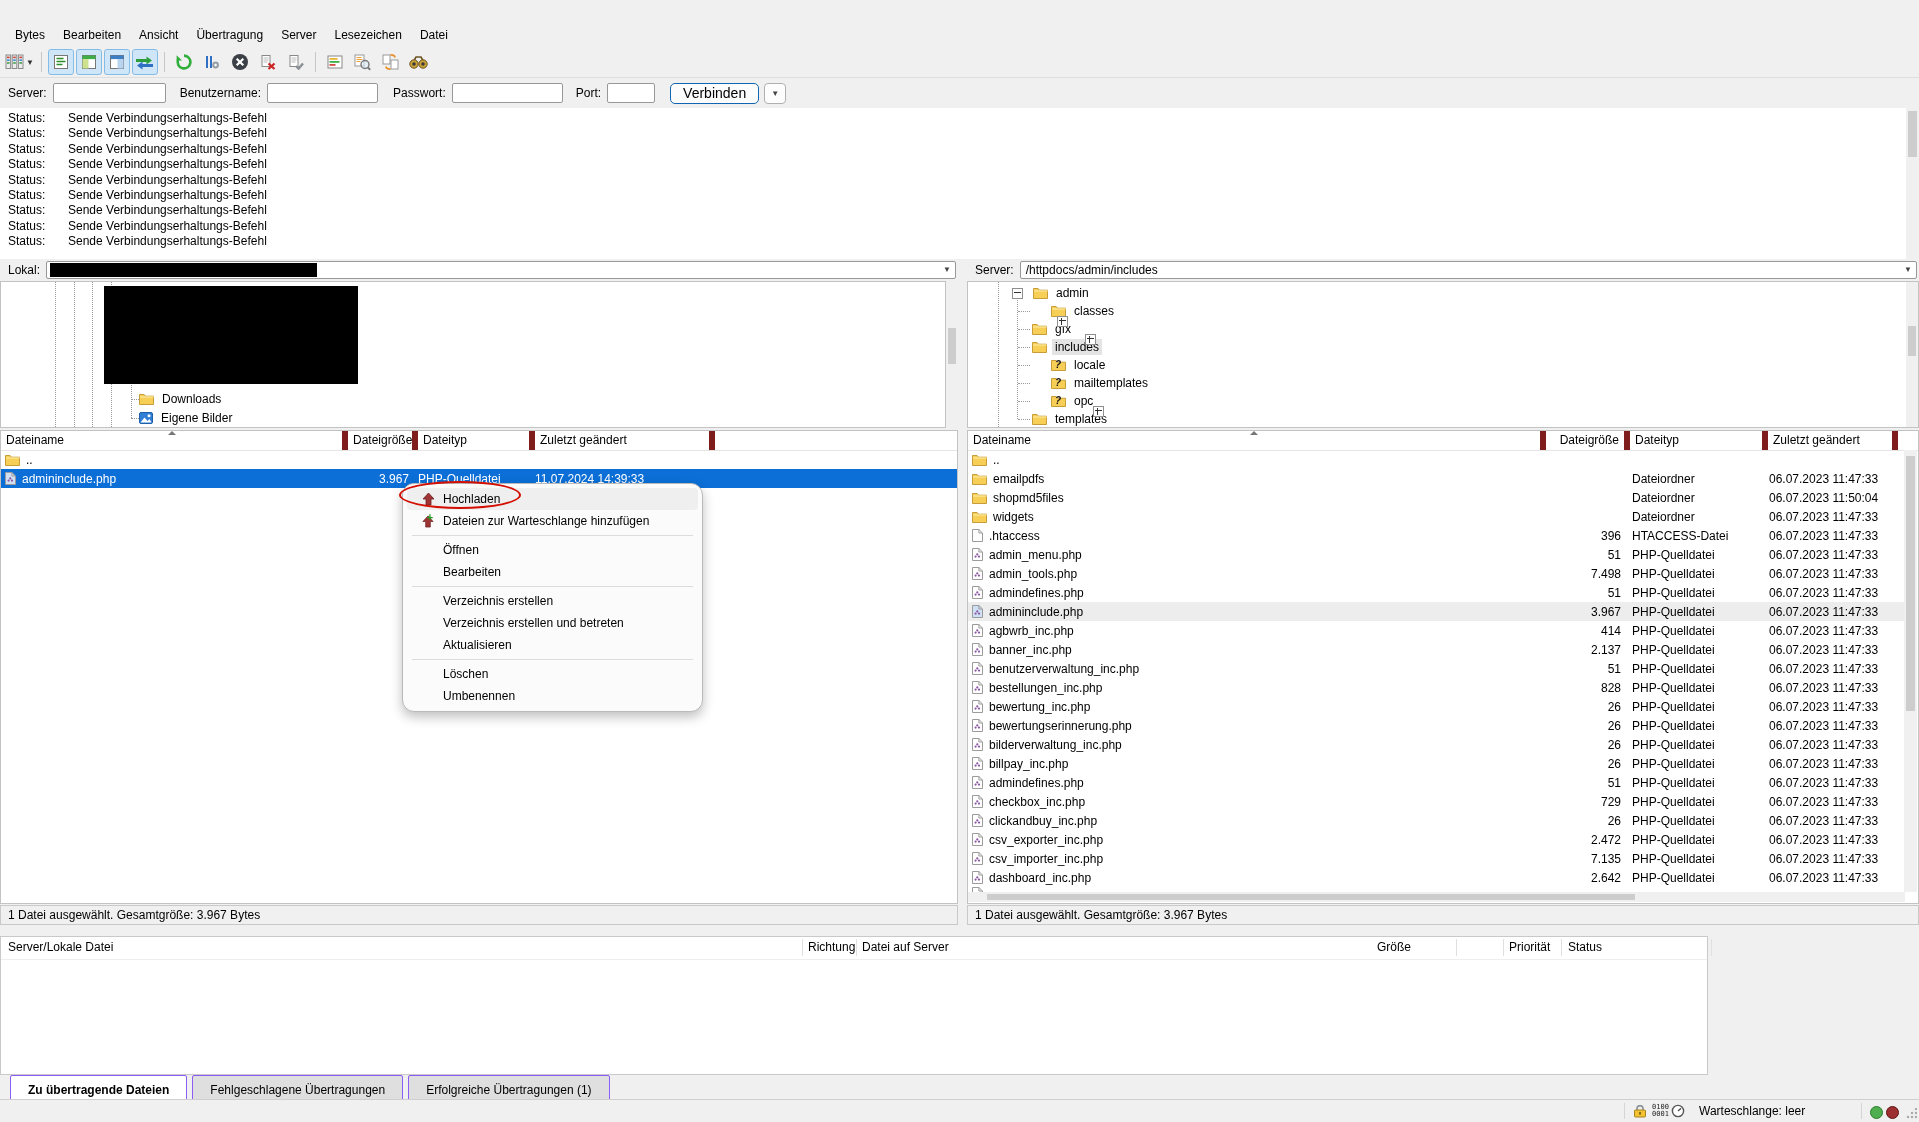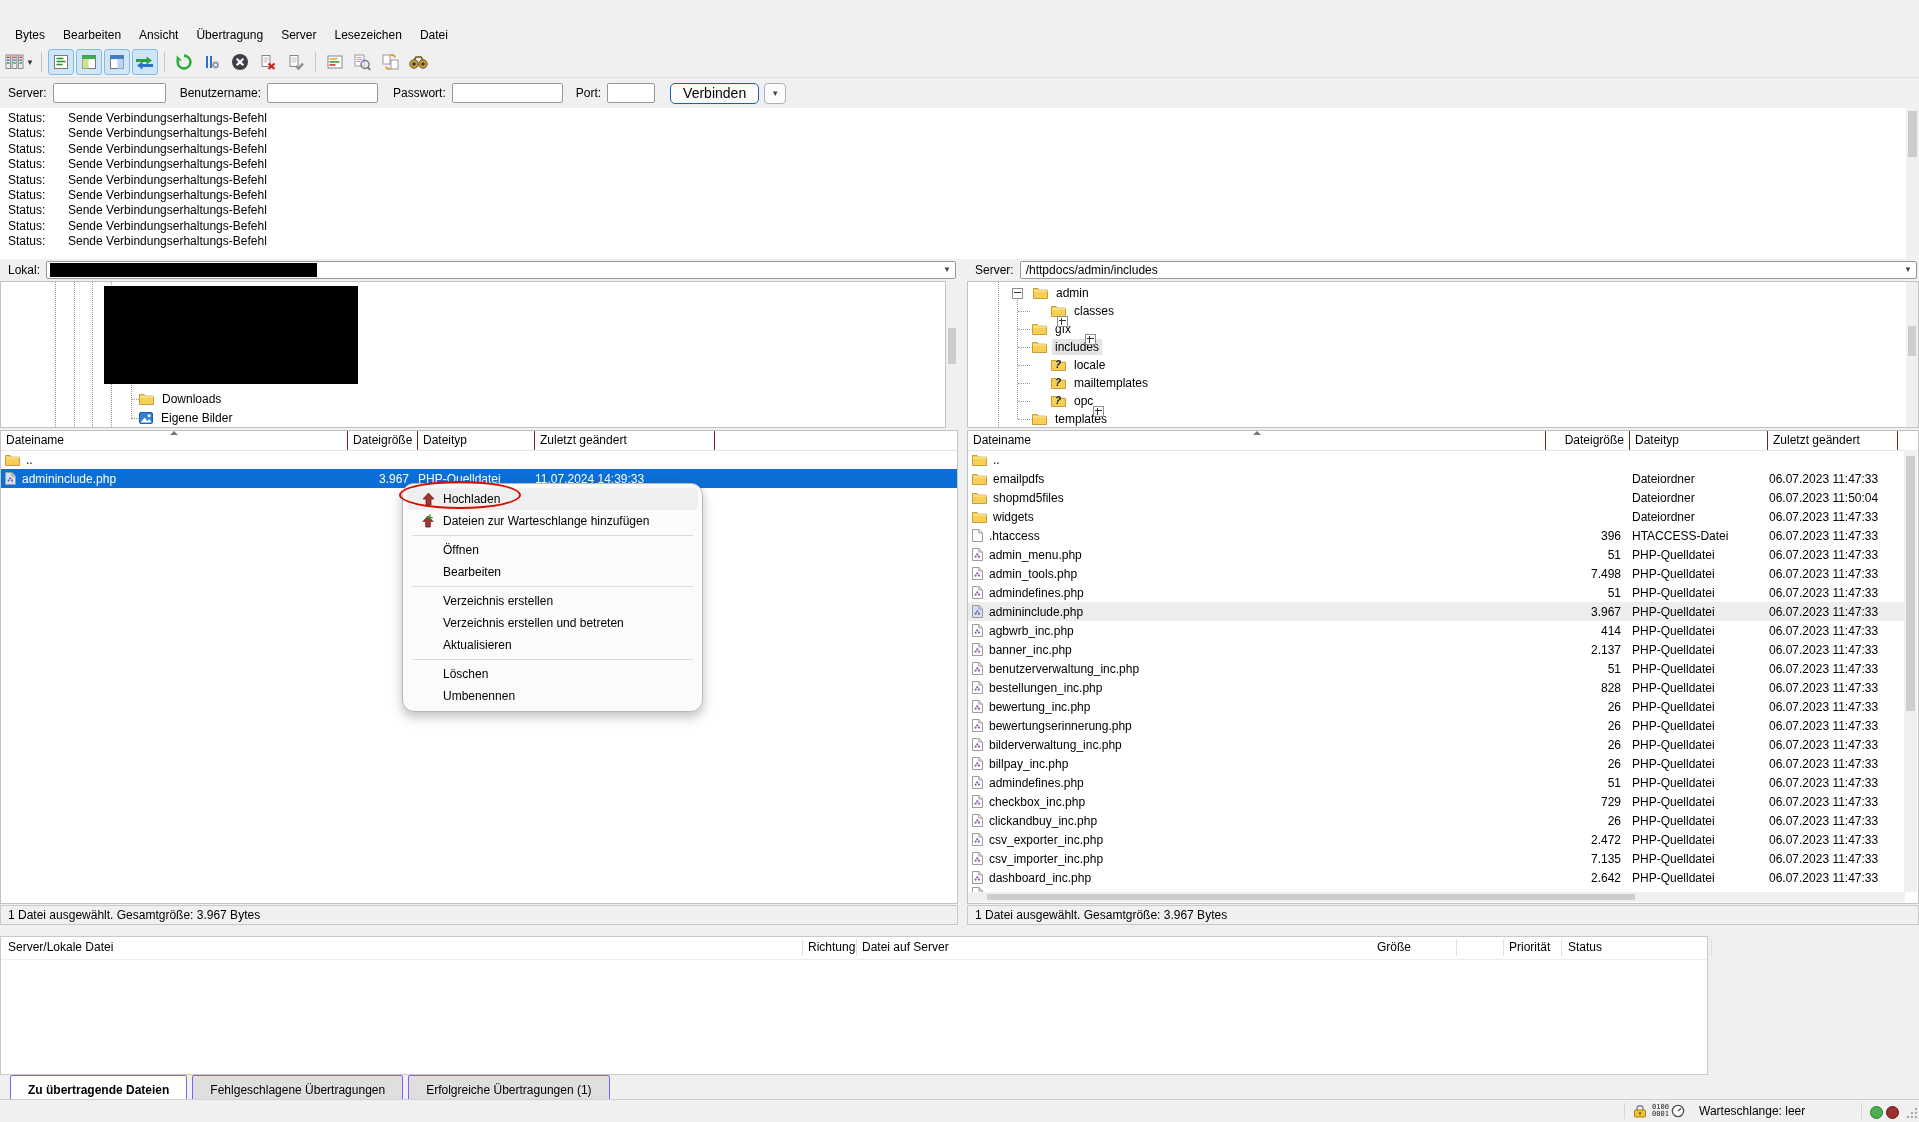--- a/index.html
+++ b/index.html
@@ -56,21 +56,21 @@
   .expander::before,.expander::after{content:"";position:absolute;background:#333;}
   .expander.minus::before{left:1px;right:1px;top:3px;height:1px;}
   .expander.plus::before{left:1px;right:1px;top:3px;height:1px;}
   .expander.plus::after{top:1px;bottom:1px;left:3px;width:1px;}
   #local-tree-redact{position:absolute;left:103px;top:4px;width:254px;height:98px;background:#000;}
   .icw{display:inline-flex;align-items:center;flex:none;}
   .qmark{position:absolute;left:4px;top:0px;font-weight:bold;font-size:10px;color:#111;}
   
   .flist{top:430px;height:474px;background:#fff;border:1px solid #c3c3c3;box-sizing:border-box;overflow:hidden;}
   .lheader{position:absolute;left:0;right:0;top:0;height:19px;border-bottom:1px solid #e4e4e4;display:flex;background:#fff;}
-  .hcell{height:19px;line-height:19px;padding:0 5px;border-right:1px solid #7f1d1d;box-sizing:border-box;flex:none;position:relative;}
+  .hcell{height:19px;line-height:19px;padding:0 5px;border-right:6px solid #7f1d1d;box-sizing:border-box;flex:none;position:relative;}
   .hcell.r{text-align:right;}
   .sortmark{position:absolute;top:0px;left:50%;margin-left:-4px;width:0;height:0;
             border-left:4px solid transparent;border-right:4px solid transparent;border-bottom:4px solid #777;}
   .rows{position:absolute;left:0;right:0;top:19px;bottom:0;}
   .lrow{display:flex;height:19px;align-items:center;white-space:nowrap;}
   .lrow.sel{background:#0b6fd7;color:#fff;}
   .lrow.hl{background:#ededed;}
   .lrow.partial{height:7px;overflow:hidden;align-items:flex-start;}
   .cell{flex:none;overflow:hidden;box-sizing:border-box;}
   .cell.name{display:flex;align-items:center;gap:6px;padding-left:4px;}

